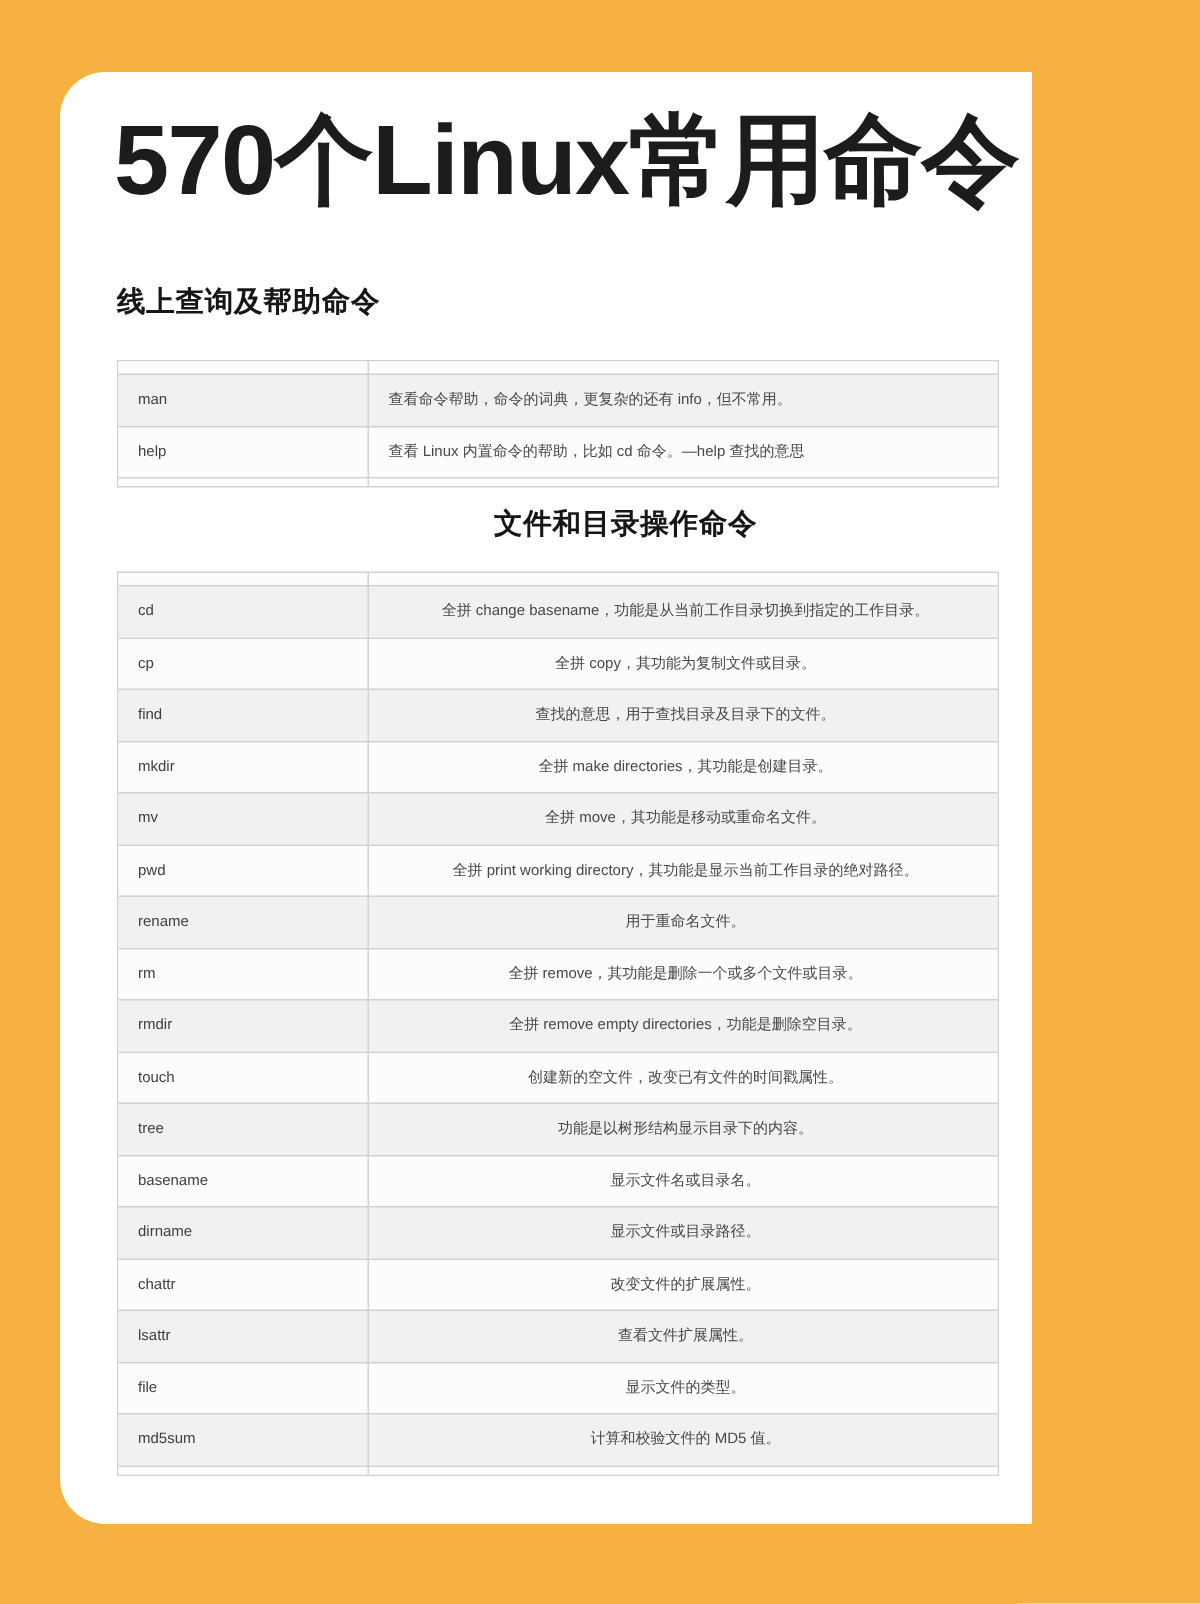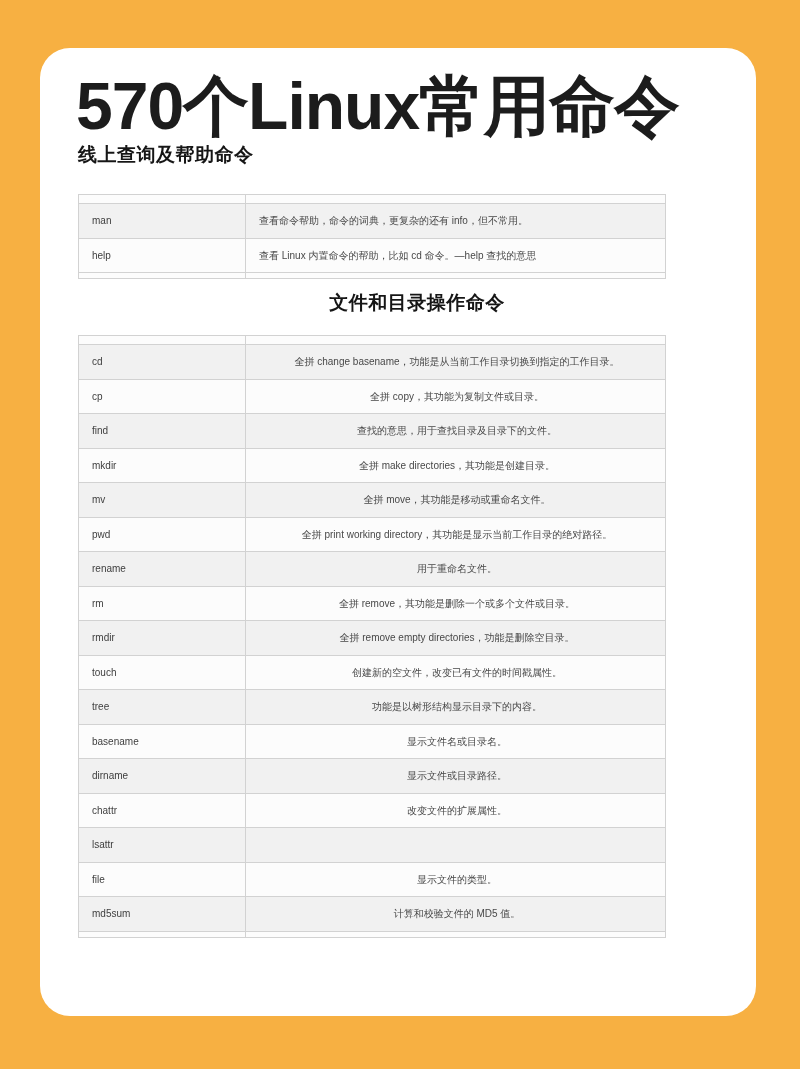--- a/index.html
+++ b/index.html
@@ -14,21 +14,21 @@
     --row-alt-color: #F1F1F1;
   }
   * { margin: 0; padding: 0; box-sizing: border-box; }
   html, body { width: 800px; }
   body {
     font-family: "Liberation Sans", "DejaVu Sans", sans-serif;
     background: var(--background-color);
   }
   .page {
     position: relative;
-    width: 800px;
+    width: 688px;
     height: 1069px;
     background: var(--background-color);
     overflow: hidden;
     padding-left: 20px;
   }
   .card {
     position: absolute;
     left: 40px;
     top: 48px;
     width: 716px;
@@ -43,21 +43,21 @@
   .title {
     font-size: 66px;
     line-height: 72px;
     font-weight: 900;
     letter-spacing: -1px;
     color: var(--title-color);
     white-space: nowrap;
     font-family: "Liberation Sans", "DejaVu Sans", sans-serif;
   }
   .cmd-section { margin-left: 2px; }
-  .cmd-section.first { }
+  .cmd-section.first { margin-top: 46px; }
   .cmd-section.second { margin-top: 11px; text-align: center; }
   .section-heading {
     font-size: 19px;
     font-weight: bold;
     color: var(--heading-color);
     letter-spacing: 0.5px;
   }
   .cmd-table {
     width: 588px;
     border: 1px solid var(--table-border-color);
@@ -202,20 +202,21 @@
     <div class="cell desc">显示文件或目录路径。</div>
   </div>
 
   <div class="trow">
     <div class="cell cmd">chattr</div>
     <div class="cell desc">改变文件的扩展属性。</div>
   </div>
 
   <div class="trow alt">
     <div class="cell cmd">lsattr</div>
+    <div class="cell desc">查看文件扩展属性。</div>
   </div>
 
   <div class="trow">
     <div class="cell cmd">file</div>
     <div class="cell desc">显示文件的类型。</div>
   </div>
 
   <div class="trow alt">
     <div class="cell cmd">md5sum</div>
     <div class="cell desc">计算和校验文件的 MD5 值。</div>

